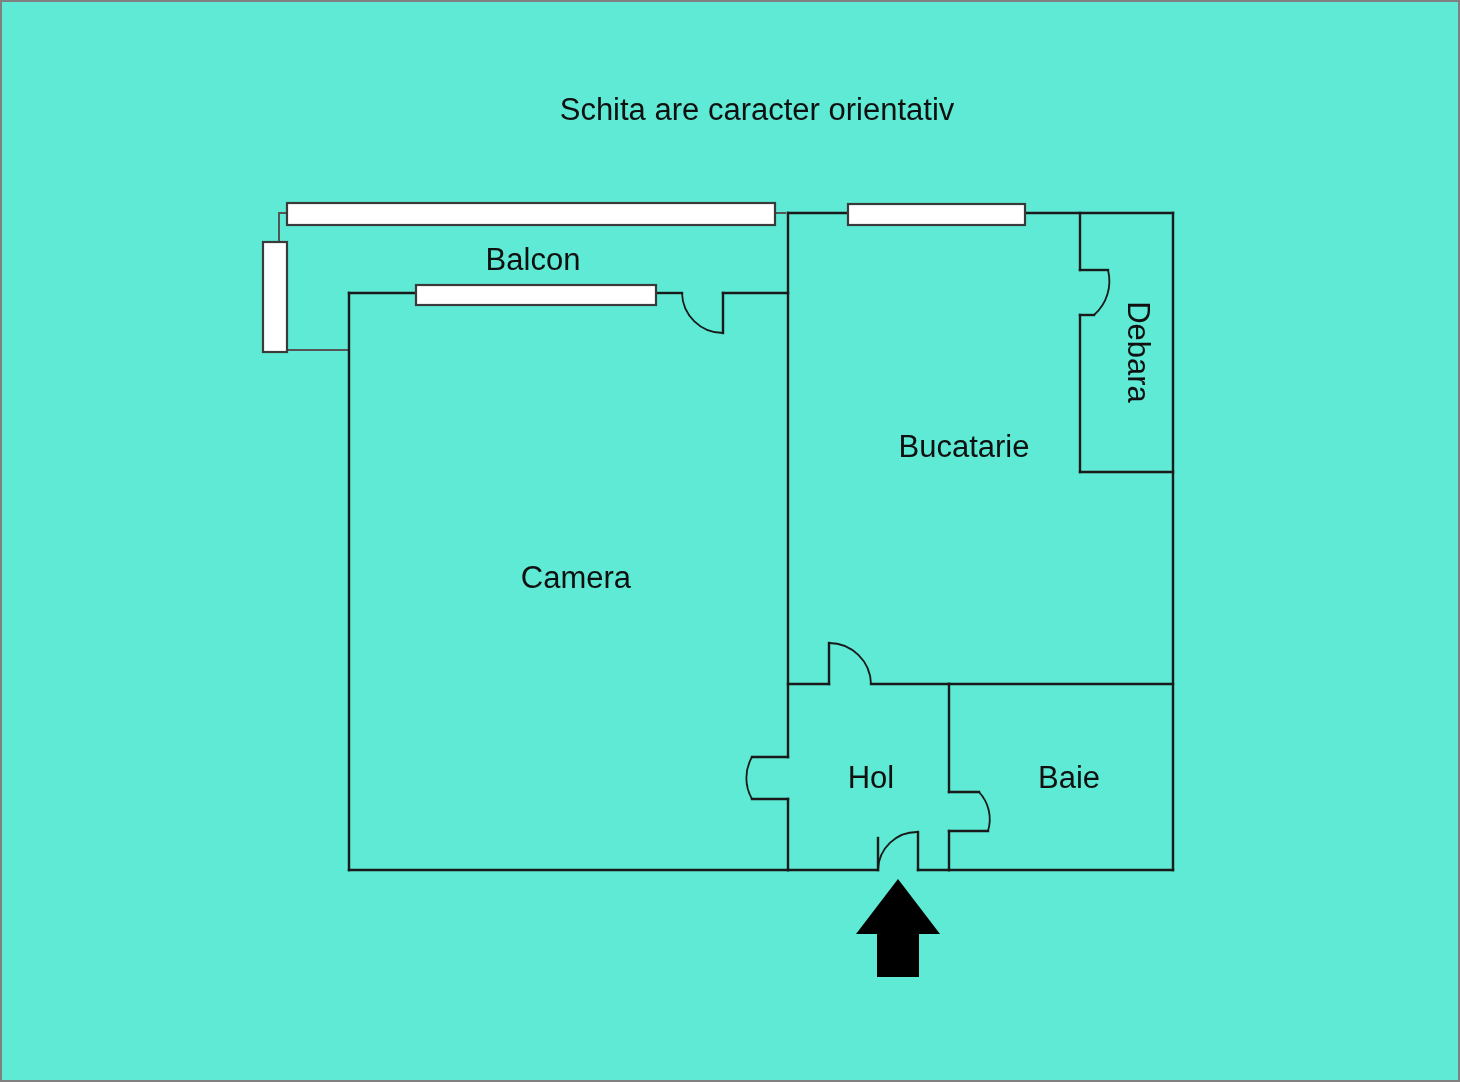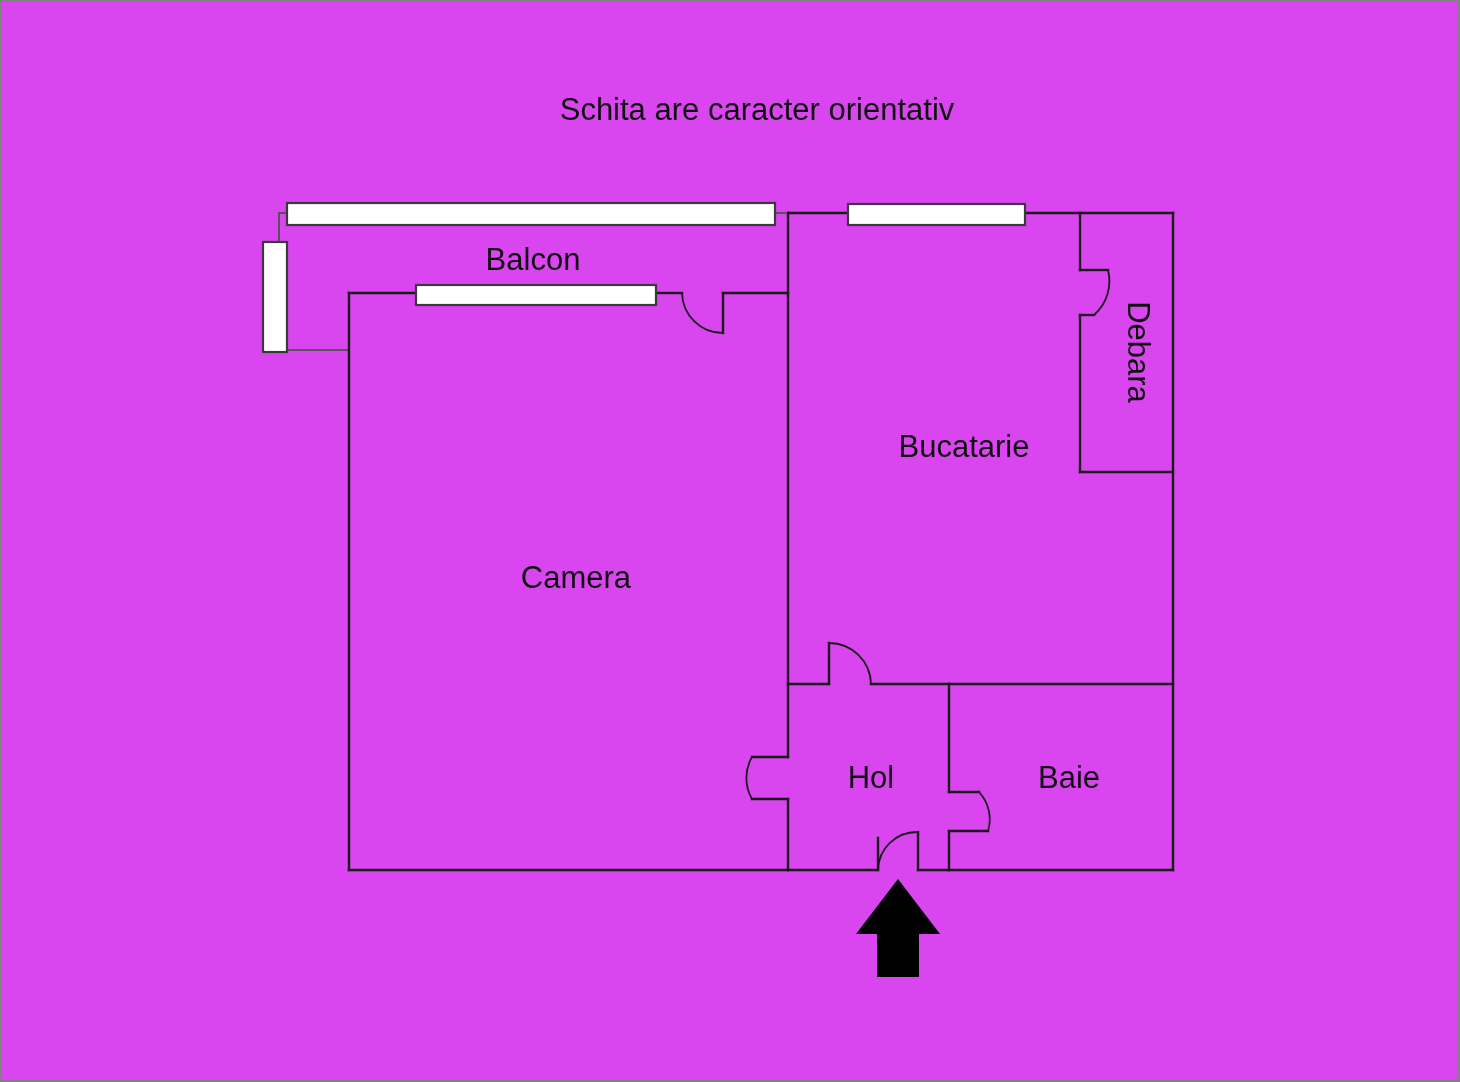--- a/index.html
+++ b/index.html
@@ -12,21 +12,21 @@
     height: 1082px;
     font-family: "Liberation Sans", sans-serif;
     overflow: hidden;
   }
   #plan-frame {
     position: relative;
     width: 1460px;
     height: 1082px;
     box-sizing: border-box;
     border: 2px solid #808080;
-    background: #d946ef;
+    background: #5eead4;
   }
   #plan-svg {
     display: block;
     width: 1456px;
     height: 1078px;
   }
   .wall {
     stroke: #1a1a1a;
     stroke-width: 2.4;
     fill: none;

